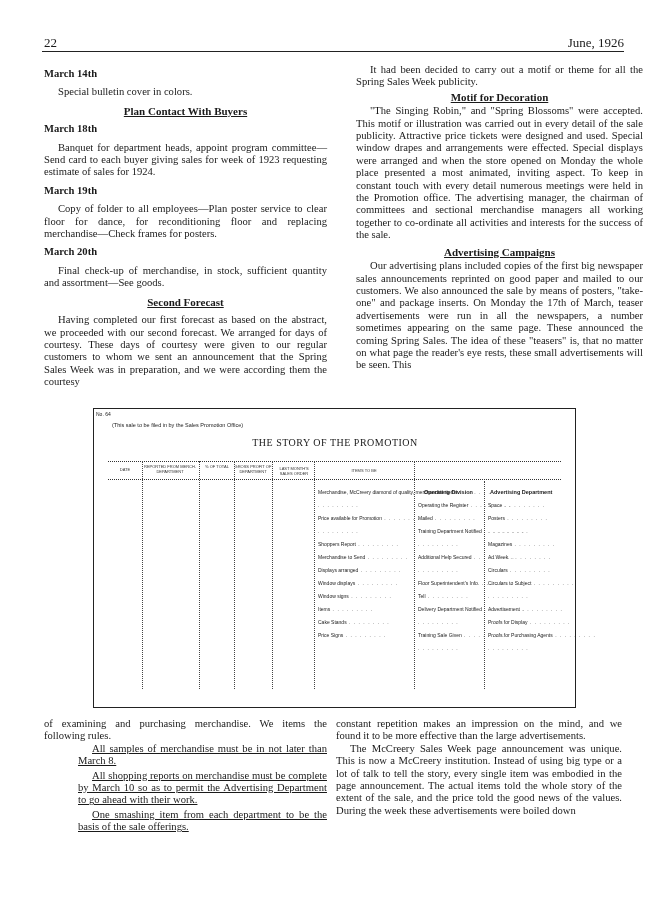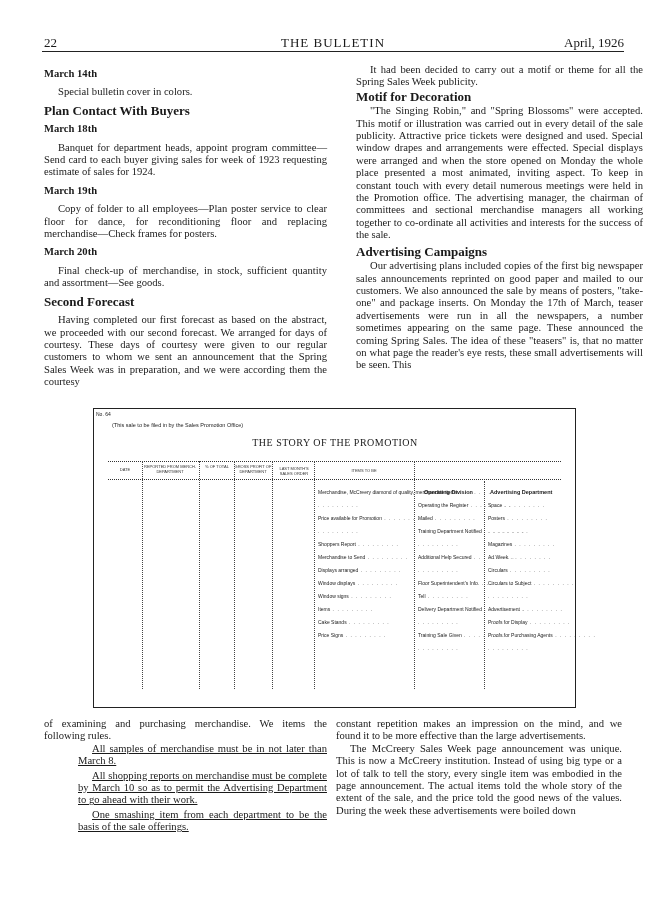--- a/index.html
+++ b/index.html
@@ -12,21 +12,21 @@
     border-bottom: 1.5px solid #222; font-size: 13px;
   }
   .header .pn { position: absolute; left: 2px; top: 2px; }
   .header .ttl { position: absolute; left: 0; right: 0; text-align: center; top: 2px; letter-spacing: 1px; }
   .header .dt { position: absolute; right: 0; top: 2px; }
 
   .col { position: absolute; font-size: 10.6px; line-height: 12.4px; text-align: justify; }
   .col p { margin: 0; text-indent: 14px; }
   .col .date { font-weight: bold; margin: 6px 0 6px 0; text-indent: 0; }
   .col .item { margin-bottom: 6px; }
-  .col h3 { font-size: 13px; font-weight: bold; margin: 4px 0 6px; }
+  .col h3 { font-size: 11px; font-weight: bold; text-align: center; margin: 4px 0 6px; text-decoration: underline; }
   .col .rule { padding-left: 34px; text-indent: 14px; margin-bottom: 2px; text-decoration: underline; }
 
   #col-left-top { left: 44px; top: 62px; width: 283px; }
   #col-right-top { left: 356px; top: 64px; width: 287px; }
   #col-left-bottom { left: 44px; top: 718px; width: 283px; }
   #col-right-bottom { left: 336px; top: 718px; width: 286px; }
 
   
   #form {
     position: absolute; left: 93px; top: 408px; width: 481px; height: 298px;
@@ -44,22 +44,21 @@
   .colhdr { position: absolute; font-size: 4px; text-align: center; line-height: 5px; color: #333; }
   .cell { position: absolute; font-size: 5px; white-space: nowrap; color: #222; }
   .cell .dots { letter-spacing: 1px; }
   .sub-hdr { position: absolute; font-size: 5.5px; font-weight: bold; }
 </style>
 </head>
 <body>
 
 <div class="header">
   <span class="pn">22</span>
-  <span class="ttl">THE BULLETIN</span>
-  <span class="dt">April, 1926</span>
+  <span class="dt">June, 1926</span>
 </div>
 
 <div class="col" id="col-left-top">
   <div class="date">March 14th</div>
   <p class="item">Special bulletin cover in colors.</p>
   <h3>Plan Contact With Buyers</h3>
   <div class="date">March 18th</div>
   <p class="item">Banquet for department heads, appoint program committee—Send card to each buyer giving sales for week of 1923 requesting estimate of sales for 1924.</p>
   <div class="date">March 19th</div>
   <p class="item">Copy of folder to all employees—Plan poster service to clear floor for dance, for reconditioning floor and replacing merchandise—Check frames for posters.</p>

